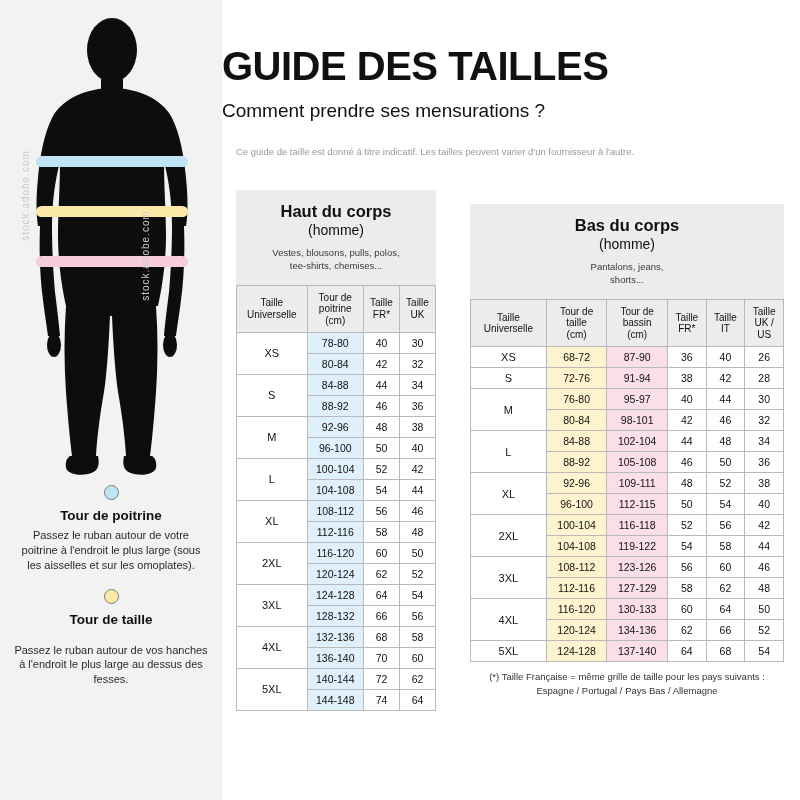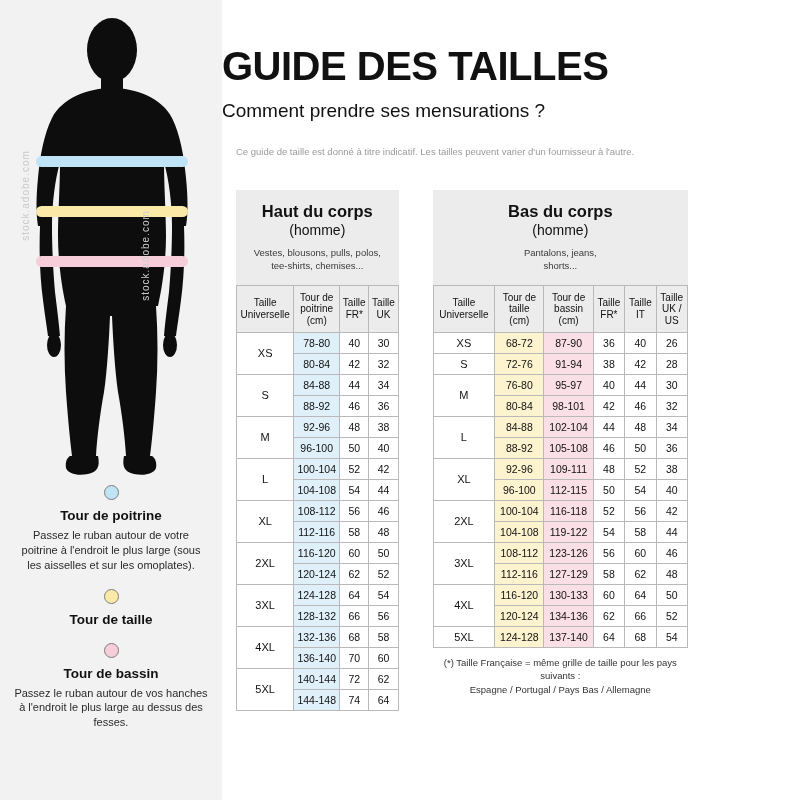--- a/index.html
+++ b/index.html
@@ -113,23 +113,24 @@
     font-size: 9.5px;
     color: #9a9a9a;
     margin-top: 24px;
     padding: 0 14px;
   }
 
   
   .panels {
     position: absolute;
     left: 236px; top: 190px;
-    width: 452px;
+    width: 548px;
     display: flex;
     gap: 34px;
+    align-items: center;
   }
   .panel { width: 200px; }
   .panel.wide { width: 314px; }
 
   .panel-head {
     background: #ececec;
     text-align: center;
     padding: 12px 8px 12px;
   }
   .panel-title {
@@ -236,24 +237,20 @@
       </div>
       <div class="legend-text">Passez le ruban autour de votre poitrine à l'endroit le plus large (sous les aisselles et sur les omoplates).</div>
     </div>
     <div class="legend-block">
       <div class="legend-head">
         <span class="dot yellow"></span>
         <span class="legend-title">Tour de taille</span>
       </div>
     </div>
     <div class="legend-block">
-      <div class="legend-head">
-        <span class="dot pink"></span>
-        <span class="legend-title">Tour de bassin</span>
-      </div>
       <div class="legend-text">Passez le ruban autour de vos hanches à l'endroit le plus large au dessus des fesses.</div>
     </div>
   </div>
 </div>
 
 <div class="header">
   <h1 class="title">GUIDE DES TAILLES</h1>
   <div class="subtitle">Comment prendre ses mensurations ?</div>
   <div class="disclaimer">Ce guide de taille est donné à titre indicatif. Les tailles peuvent varier d'un fournisseur à l'autre.</div>
 </div>

